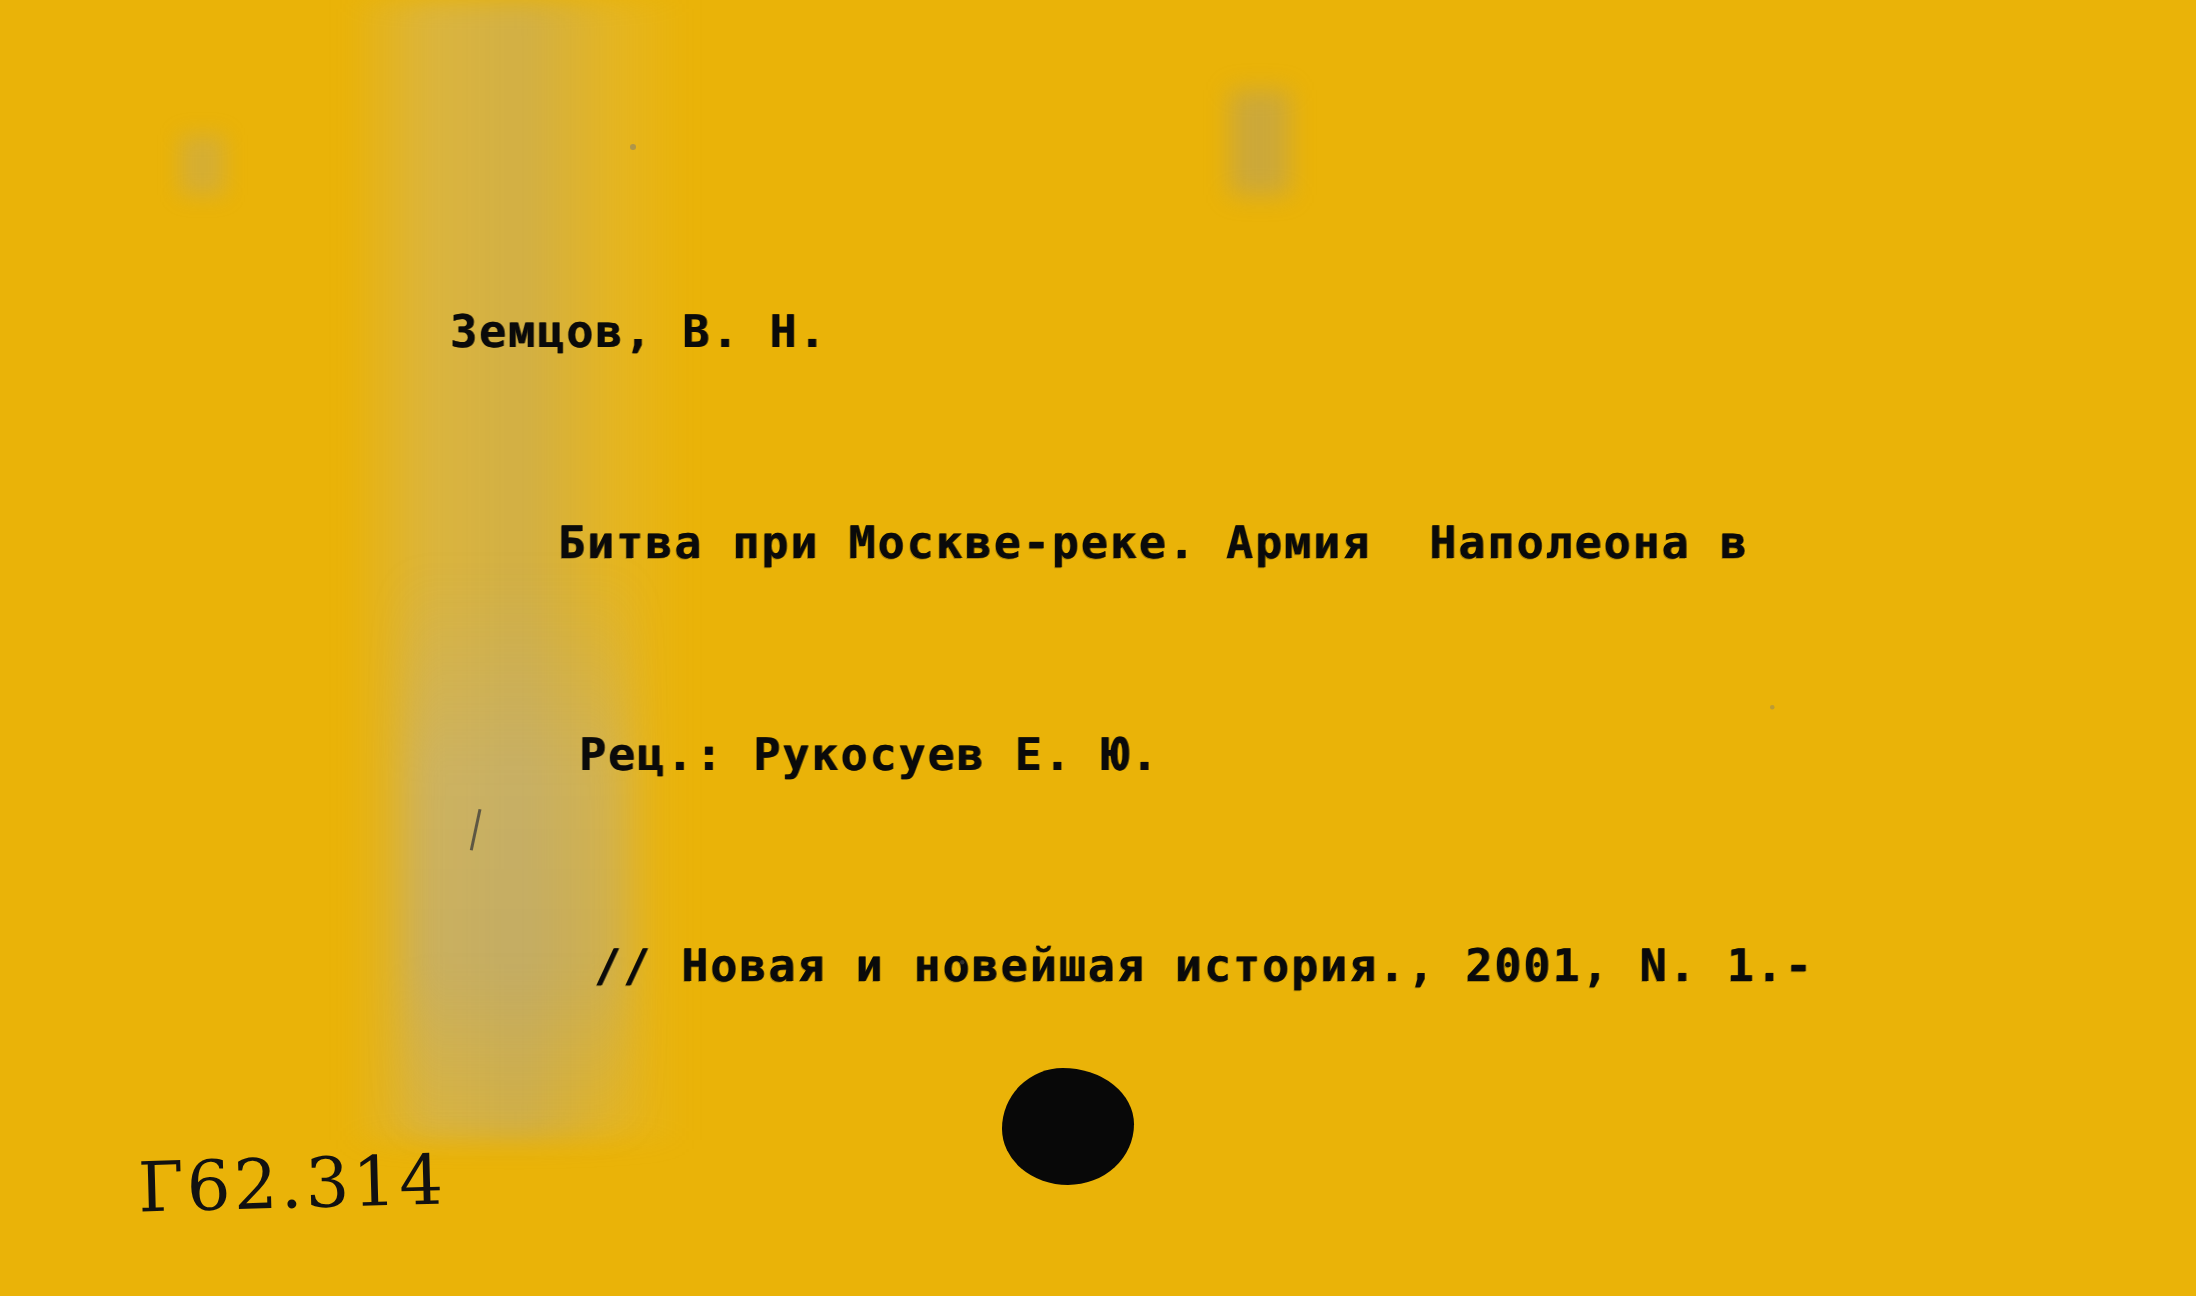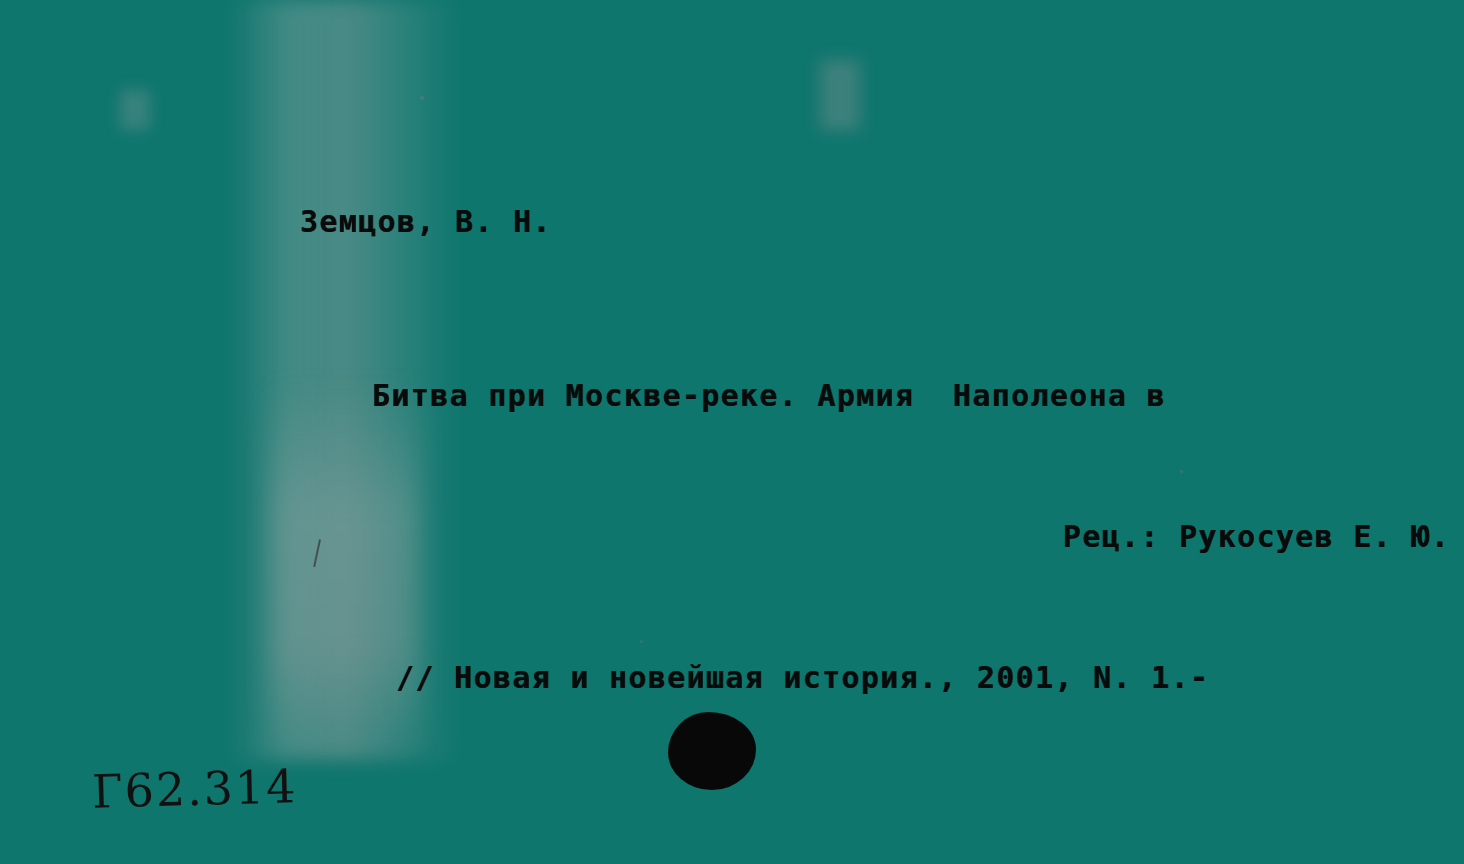--- a/index.html
+++ b/index.html
@@ -4,21 +4,21 @@
 <style>
   html, body {
     margin: 0;
     padding: 0;
     background: #ffffff;
   }
   #card {
     position: relative;
     width: 1464px;
     height: 864px;
-    background: #0f766e;
+    background: #eab308;
     overflow: hidden;
     font-family: "DejaVu Sans Mono", "Liberation Mono", monospace;
   }
 
   
   .smudge {
     position: absolute;
     pointer-events: none;
   }
   .smudge-a {
@@ -61,22 +61,22 @@
     font-size: 30px;
     line-height: 47px;
     letter-spacing: 1.3px;
     font-weight: 700;
     white-space: pre-wrap;
   }
   .record .line {
     display: block;
     text-shadow: 0.6px 0 0 rgba(0,0,0,0.55), -0.5px 0.4px 0 rgba(0,0,0,0.25);
   }
-  .indent-1 { padding-left: 72px; margin-top: 33px; }
-  .indent-2 { padding-left: 86px; text-align: right; }
+  .indent-1 { padding-left: 72px; }
+  .indent-2 { padding-left: 86px; }
   .indent-3 { padding-left: 96px; }
 
   
   .shelfmark {
     position: absolute;
     left: 92px;
     top: 762px;
     font-family: "DejaVu Serif", "Liberation Serif", serif;
     font-size: 46px;
     letter-spacing: 2px;

